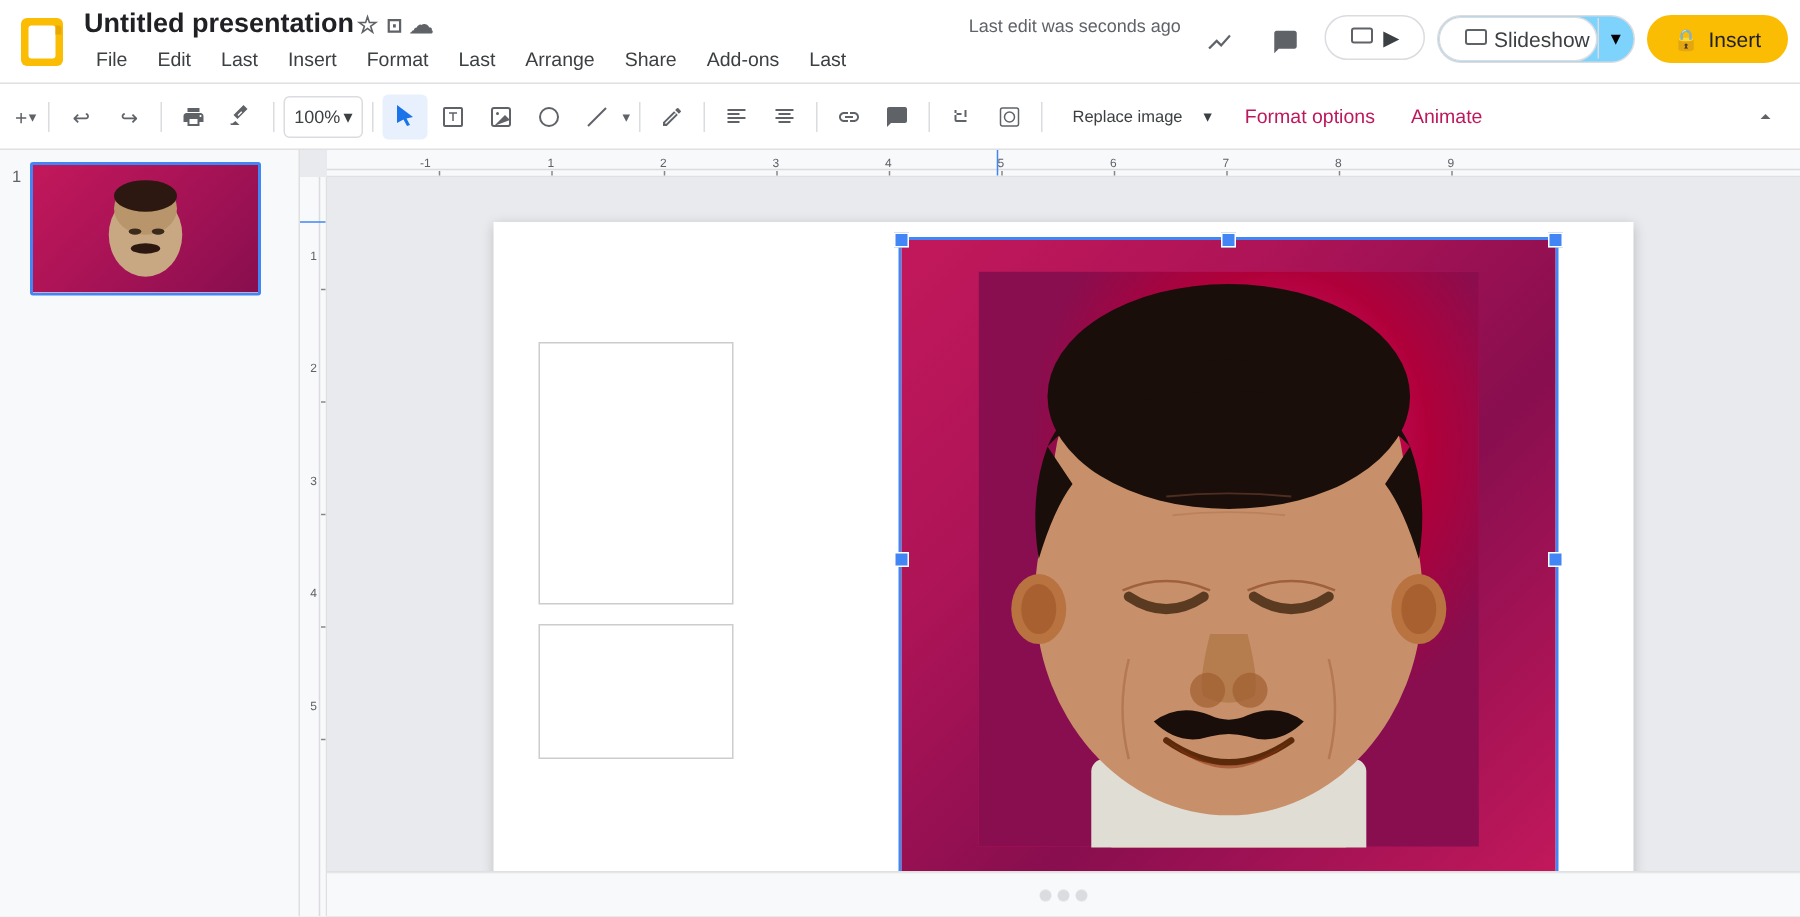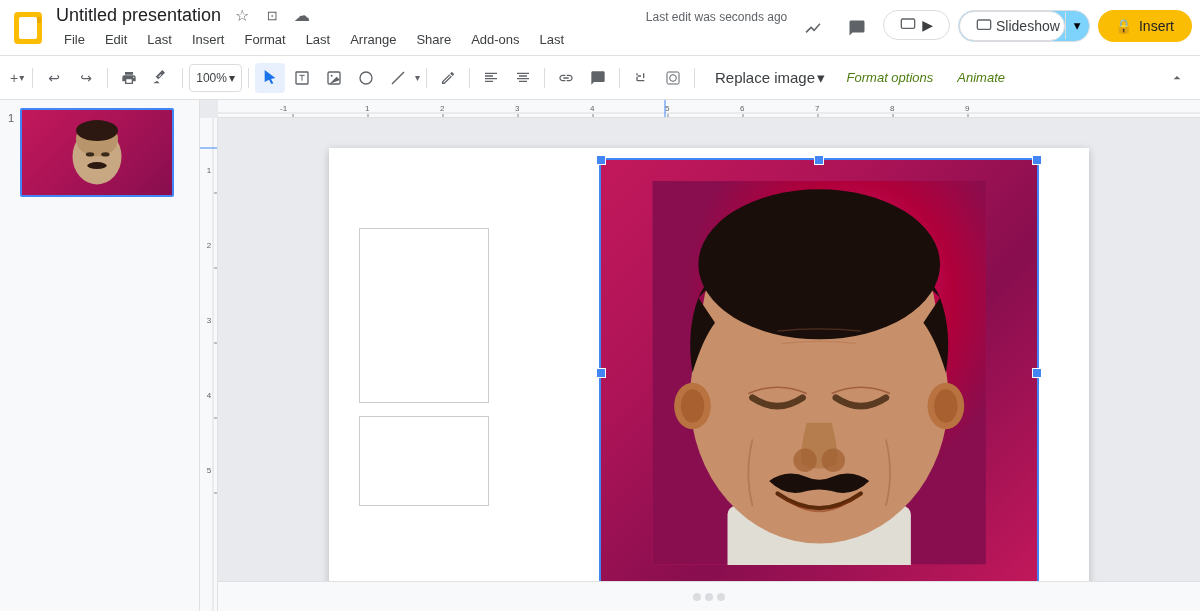--- a/index.html
+++ b/index.html
@@ -6,42 +6,42 @@
     body { font-family: 'Google Sans', Arial, sans-serif; font-size: 13px; background: #f8f9fa; overflow: hidden; height: 611px; width: 1200px; }
 
     
     #topbar { display: flex; align-items: center; height: 56px; padding: 0 8px; background: #fff; border-bottom: 1px solid #e0e0e0; gap: 4px; }
     #app-icon { width: 40px; height: 40px; display: flex; align-items: center; justify-content: center; }
     .slides-icon { width: 28px; height: 32px; background: #fbbc04; border-radius: 4px; display: flex; align-items: center; justify-content: center; }
     .slides-icon-inner { width: 18px; height: 22px; background: #fff; border-radius: 2px; position: relative; }
     .slides-icon-inner::after { content: ''; position: absolute; right: -4px; top: 0; width: 4px; height: 6px; background: #e8a800; border-radius: 0 2px 0 0; }
 
     #title-section { display: flex; flex-direction: column; margin-left: 4px; }
-    #presentation-title { font-size: 18px; color: #202124; font-weight: 400; display: flex; align-items: center; gap: 12px; }
+    #presentation-title { font-size: 18px; color: #202124; font-weight: 700; display: flex; align-items: flex-end; gap: 0; }
     .title-icon { width: 18px; height: 18px; display: flex; align-items: center; justify-content: center; color: #5f6368; font-size: 16px; cursor: pointer; }
 
     #menu-bar { display: flex; align-items: center; gap: 4px; margin-top: 2px; }
     .menu-item { padding: 4px 8px; font-size: 13px; color: #3c4043; cursor: pointer; border-radius: 4px; }
 
     #top-right { display: flex; align-items: flex-start; gap: 8px; margin-left: auto; }
     .last-edit { font-size: 12px; color: #5f6368; }
     .icon-btn { width: 36px; height: 36px; border-radius: 50%; border: none; background: transparent; cursor: pointer; display: flex; align-items: center; justify-content: center; color: #5f6368; font-size: 18px; }
     .btn-outline { border: 1px solid #dadce0; background: #fff; border-radius: 20px; padding: 6px 16px; font-size: 14px; cursor: pointer; display: flex; align-items: center; gap: 6px; color: #3c4043; }
     .btn-slideshow { border-radius: 20px; padding: 6px 4px 6px 16px; font-size: 14px; cursor: pointer; display: flex; align-items: center; gap: 4px; color: #3c4043; border: 1px solid #dadce0; background: #fff; }
     .btn-share { background: #fbbc04; border: none; border-radius: 20px; padding: 8px 18px; font-size: 14px; font-weight: 500; cursor: pointer; display: flex; align-items: center; gap: 6px; color: #202124; }
 
     
     #toolbar { display: flex; align-items: center; height: 44px; padding: 0 8px; background: #fff; border-bottom: 1px solid #e0e0e0; gap: 2px; }
     .tb-btn { width: 30px; height: 30px; border-radius: 4px; border: none; background: transparent; cursor: pointer; display: flex; align-items: center; justify-content: center; color: #5f6368; font-size: 14px; }
     .tb-divider { width: 1px; height: 20px; background: #dadce0; margin: 0 4px; }
     .tb-btn-active { background: #e8f0fe; color: #1a73e8; }
     .tb-zoom { display: flex; align-items: center; gap: 2px; border: 1px solid #dadce0; border-radius: 4px; padding: 2px 6px; font-size: 12px; color: #3c4043; cursor: pointer; height: 28px; }
     .tb-right { margin-left: auto; }
-    .tb-action-btn { padding: 5px 12px; border: none; background: transparent; border-radius: 4px; cursor: pointer; font-size: 13px; color: #4d7c0f; font-style: italic; }
-    .tb-action-dropdown { display: flex; align-items: center; gap: 2px; padding: 5px 10px; border: none; background: transparent; border-radius: 4px; cursor: pointer; font-size: 15px; color: #3c4043; }
+    .tb-action-btn { padding: 5px 12px; border: none; background: transparent; border-radius: 4px; cursor: pointer; font-size: 13px; color: #be185d; }
+    .tb-action-dropdown { display: flex; align-items: center; gap: 14px; padding: 5px 10px; border: none; background: transparent; border-radius: 4px; cursor: pointer; font-size: 11px; color: #3c4043; }
 
     
     #main { display: flex; height: calc(611px - 56px - 44px); }
 
     
     #slide-panel { width: 200px; background: #f8f9fa; border-right: 1px solid #e0e0e0; padding: 8px; overflow-y: auto; }
     .slide-thumb { background: #fff; border: 2px solid #4285f4; border-radius: 2px; cursor: pointer; position: relative; display: flex; }
     .slide-num { font-size: 11px; color: #5f6368; margin-right: 6px; margin-top: 4px; }
     .slide-thumb-inner { width: 150px; height: 85px; background: #fff; overflow: hidden; position: relative; }
 

